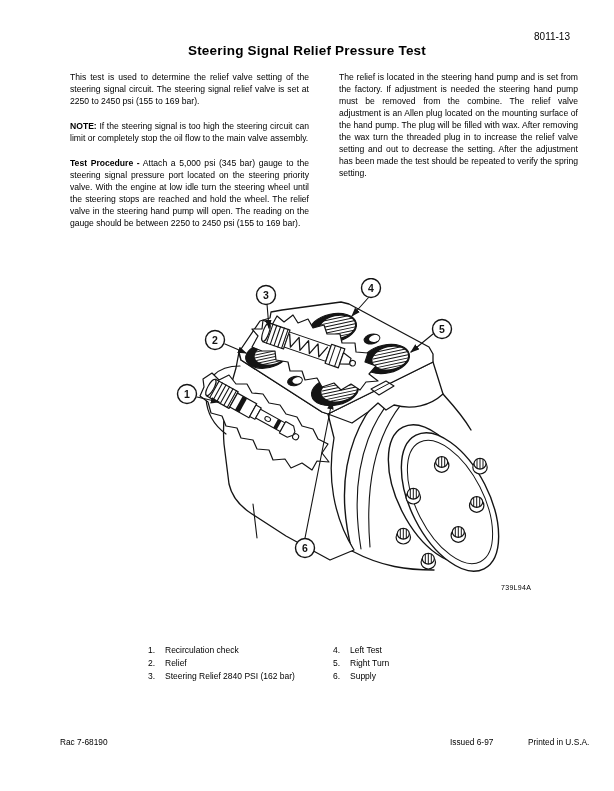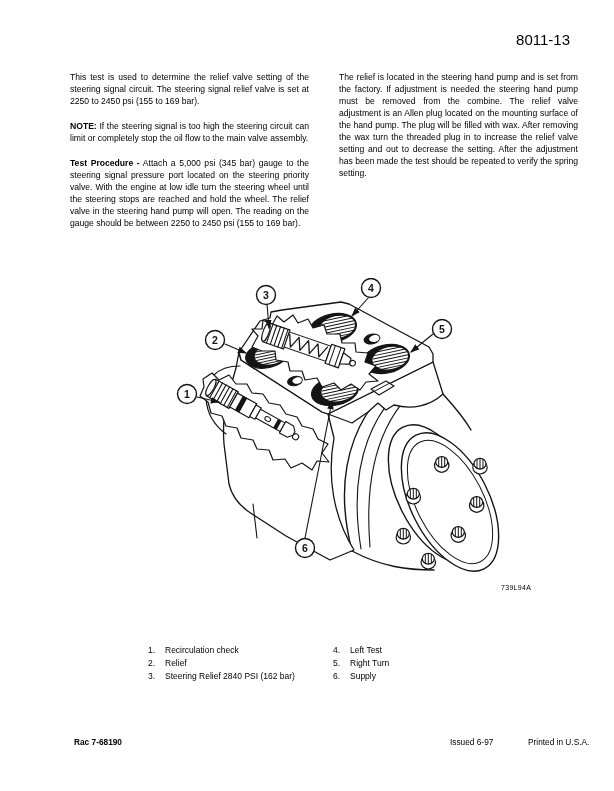--- a/index.html
+++ b/index.html
@@ -1,57 +1,58 @@
 <!DOCTYPE html>
 <html><head>
 <meta charset="utf-8">
 <style>
   html,body { margin:0; padding:0; background:#ffffff; }
   .page {
     position:relative; width:614px; height:791px; background:#ffffff;
     font-family:"Liberation Sans", sans-serif; color:#000; overflow:hidden;
   }
-  .page-number { position:absolute; top:31px; right:44px; font-size:15px;margin-left:20px; }
+  .page-number { position:absolute; top:31px; right:44px; font-size:10px;margin-left:20px; }
   .title {
     position:absolute; top:43px; left:0; width:100%; text-align:center;
     font-size:13.5px; font-weight:bold; margin:0; letter-spacing:0.2px;
   }
   .columns { position:absolute; top:71px; left:70px; width:508px; display:flex; gap:30px; }
   .col { width:239px; font-size:8.6px; line-height:12px; text-align:justify; }
   .col p { margin:0 0 13px 0; }
   .note-text { }
   .b { font-weight:bold;margin-top:16px; }
   .figure-svg { position:absolute; left:158px; top:278px; }
   .figure-code { position:absolute; left:501px; top:584px; font-size:7px; letter-spacing:0.3px; }
   .legend { position:absolute; top:644px; left:0; width:614px; font-size:8.5px; line-height:13.2px; }
   .legend-col { position:absolute; top:0; }
   .legend-col.c1 { left:148px; }
   .legend-col.c2 { left:333px; }
   .legend-row { display:flex; }
   .legend-num { width:17px; }
   .footer-item { position:absolute; top:737px; font-size:8.3px; }
-  .f-left { left:74px;font-weight:bold; }
+  .f-left { left:60px; }
   .f-issued { left:443px;padding-left:7px; }
   .f-printed { left:528px; }
   
   .figure-svg path, .figure-svg ellipse, .figure-svg circle, .figure-svg rect, .figure-svg line {
     vector-effect:none;
   }
   .callout-num {
     font-family:"Liberation Sans", sans-serif; font-size:10.5px; font-weight:bold;
     text-anchor:middle;
   }
 </style>
 </head>
 <body>
 
 <div class="page">
 
   <div class="page-number">8011-13</div>
 
+  <h1 class="title">Steering Signal Relief Pressure Test</h1>
 
   <div class="columns">
     <div class="col">
       <p>This test is used to determine the relief valve setting of the steering signal circuit. The steering signal relief valve is set at 2250 to 2450 psi (155 to 169 bar).</p>
       <p><span class="b">NOTE:</span> <span class="note-text">If the steering signal is too high the steering circuit can limit or completely stop the oil flow to the main valve assembly.</span></p>
       <p><span class="b">Test Procedure -</span> <span>Attach a 5,000 psi (345 bar) gauge to the steering signal pressure port located on the steering priority valve. With the engine at low idle turn the steering wheel until the steering stops are reached and hold the wheel. The relief valve in the steering hand pump will open. The reading on the gauge should be between 2250 to 2450 psi (155 to 169 bar).</span></p>
     </div>
     <div class="col">
       <p>The relief is located in the steering hand pump and is set from the factory. If adjustment is needed the steering hand pump must be removed from the combine. The relief valve adjustment is an Allen plug located on the mounting surface of the hand pump. The plug will be filled with wax. After removing the wax turn the threaded plug in to increase the relief valve setting and out to decrease the setting. After the adjustment has been made the test should be repeated to verify the spring setting.</p>
     </div>

